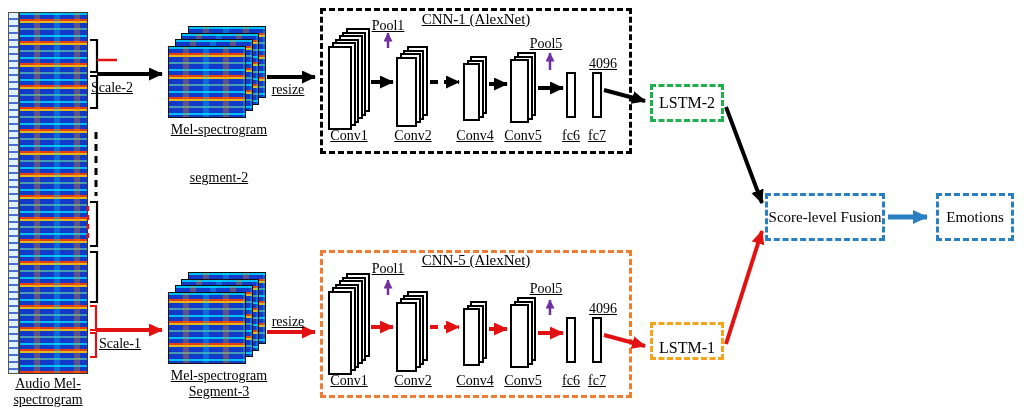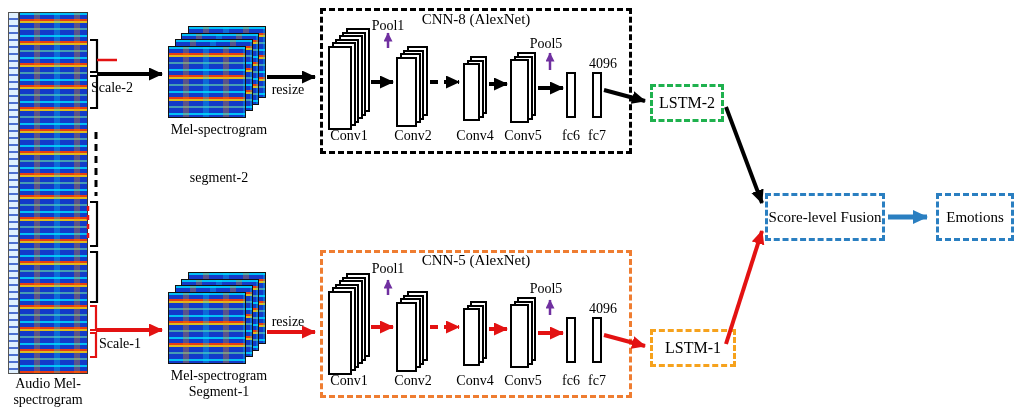--- a/index.html
+++ b/index.html
@@ -3,21 +3,21 @@
 <meta charset="utf-8">
 <style>
   html,body { margin:0; padding:0; background:#fff; }
   .canvas {
     position:relative; width:1024px; height:414px; overflow:hidden;
     font-family:"Liberation Serif","DejaVu Serif",serif; color:#000; background:#fff;
   }
   .overlay { position:absolute; left:0; top:0; z-index:60; pointer-events:none; }
 
   .lbl { position:absolute; transform:translateX(-50%); font-size:14px; line-height:1.12;
-         white-space:nowrap; z-index:70; text-align:center; }
+         white-space:nowrap; z-index:70; text-align:center;text-decoration:underline; }
   .cnn-title { font-size:15px; }
 
   .box { position:absolute; box-sizing:border-box; }
   .cnn-box { border:3px dashed #000; z-index:5; }
   .cnn-box.orange { border-color:#ef7d31; }
 
   .lstm { display:flex; align-items:center; justify-content:center; font-size:16px;
           background:#fff; z-index:20; }
   .lstm.green  { border:3px dashed #1fb14e; }
   .lstm.orange { border:3px dashed #f6a21d; }
@@ -51,21 +51,21 @@
 
   .fcbar { position:absolute; width:10px; height:46px; background:#fff;
            border:2.5px solid #000; box-sizing:border-box; z-index:10; }
 </style>
 </head>
 <body>
 
 <div class="canvas">
 
   <div class="box cnn-box" style="left:320px;top:8px;width:312px;height:146px;"></div>
-  <div class="lbl cnn-title" style="left:476px;top:11px;">CNN-8 (AlexNet)</div>
+  <div class="lbl cnn-title" style="left:476px;top:11px;">CNN-1 (AlexNet)</div>
 
   <div class="box cnn-box orange" style="left:320px;top:250px;width:312px;height:148px;"></div>
   <div class="lbl cnn-title" style="left:476px;top:252px;">CNN-5 (AlexNet)</div>
 
   <div class="filmstrip" style="left:8px;top:12px;width:11px;height:362px;"></div>
   <div class="tallspec specbg" style="left:19px;top:12px;width:69px;height:362px;"></div>
   <div class="lbl" style="left:48px;top:376px;">
     <div>Audio Mel-</div>
     <div>spectrogram</div>
   </div>
@@ -82,21 +82,21 @@
   <div class="lbl" style="left:219px;top:122px;">Mel-spectrogram</div>
   <div class="lbl" style="left:219px;top:138px;margin-top:32px;">segment-2</div>
 
   <div class="stack" style="left:168px;top:272px;">
       <div class="panel spimg specbg" style="left: 0px; top: 19.5px; width: 78px; height: 72px; z-index: 40;"></div>
       <div class="panel spimg specbg" style="left: 6.5px; top: 13px; width: 78px; height: 72px; z-index: 39;"></div>
       <div class="panel spimg specbg" style="left: 13px; top: 6.5px; width: 78px; height: 72px; z-index: 38;"></div>
       <div class="panel spimg specbg" style="left: 19.5px; top: 0px; width: 78px; height: 72px; z-index: 37;"></div>
     </div>
   <div class="lbl" style="left:219px;top:368px;">Mel-spectrogram</div>
-  <div class="lbl" style="left:219px;top:384px;">Segment-1</div>
+  <div class="lbl" style="left:219px;top:384px;">Segment-3</div>
 
   <div class="lbl" style="left:288px;top:82px;">resize</div>
   <div class="lbl" style="left:288px;top:314px;">resize</div>
 
   <div class="stack" style="left:328px;top:28px;">
       <div class="panel conv" style="left: 0px; top: 18px; width: 24px; height: 84px; z-index: 40;"></div>
       <div class="panel conv" style="left: 3.6px; top: 14.4px; width: 24px; height: 84px; z-index: 39;"></div>
       <div class="panel conv" style="left: 7.2px; top: 10.8px; width: 24px; height: 84px; z-index: 38;"></div>
       <div class="panel conv" style="left: 10.8px; top: 7.2px; width: 24px; height: 84px; z-index: 37;"></div>
       <div class="panel conv" style="left: 14.4px; top: 3.6px; width: 24px; height: 84px; z-index: 36;"></div>
@@ -166,21 +166,21 @@
   <div class="lbl" style="left:349px;top:373px;">Conv1</div>
   <div class="lbl" style="left:413px;top:373px;">Conv2</div>
   <div class="lbl" style="left:475px;top:373px;">Conv4</div>
   <div class="lbl" style="left:523px;top:373px;">Conv5</div>
   <div class="lbl" style="left:571px;top:373px;">fc6</div>
   <div class="lbl" style="left:597px;top:373px;">fc7</div>
 
   <div class="box lstm green" style="left:650px;top:84px;width:74px;height:38px;">
     <span>LSTM-2</span>
   </div>
-  <div class="box lstm orange" style="left:650px;top:329px;width:86px;height:38px;">
+  <div class="box lstm orange" style="left:650px;top:322px;width:74px;height:38px;align-items:flex-end;">
     <span>LSTM-1</span>
   </div>
 
   <div class="box blue-box" style="left:936px;top:193px;width:78px;height:48px;">
     <span>Emotions</span>
   </div>
   <div class="box blue-box" style="left:765px;top:193px;width:120px;height:48px;">
     <span>Score-level Fusion</span>
   </div>
 

